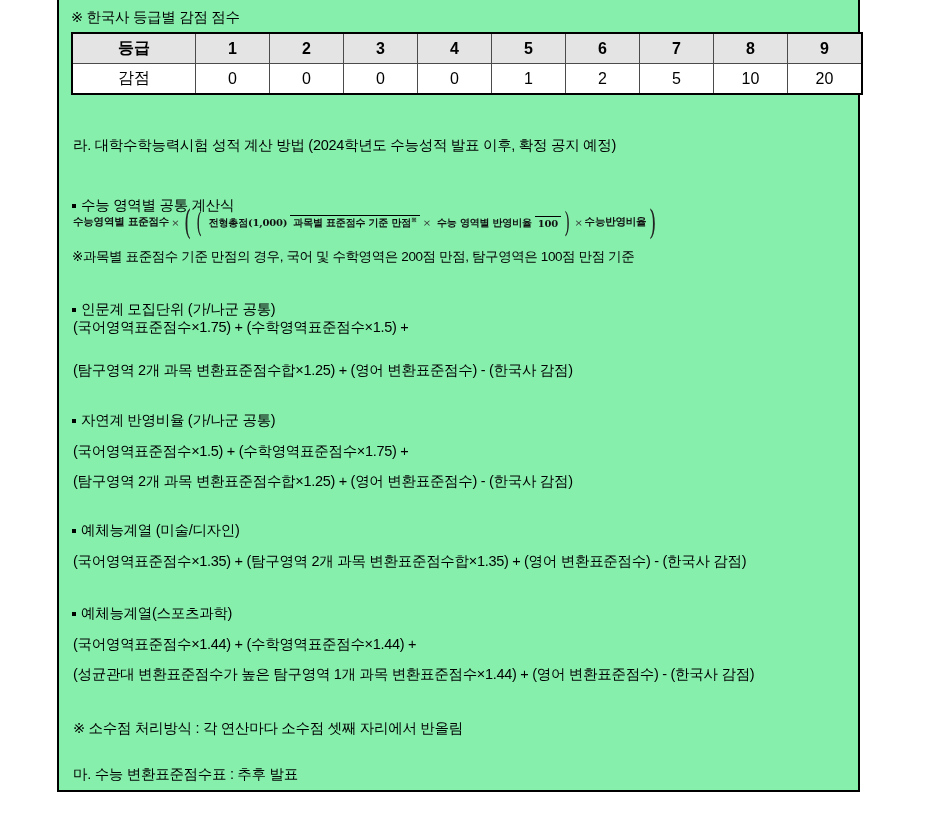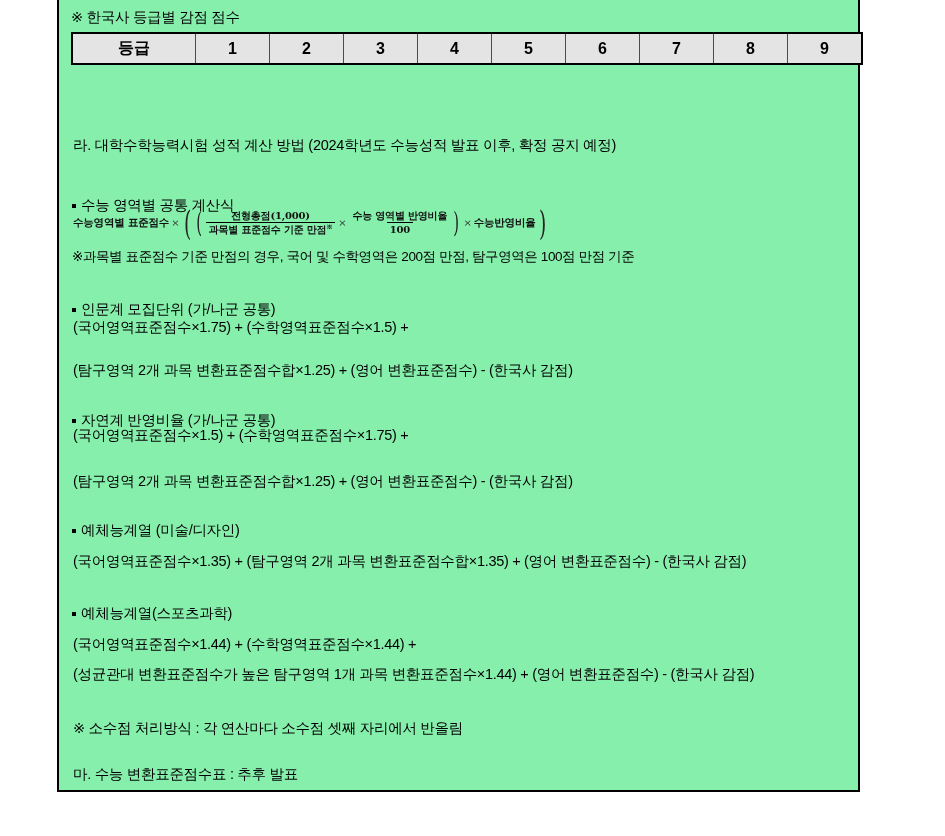--- a/index.html
+++ b/index.html
@@ -131,22 +131,22 @@
     display: inline-block;
     font-size: 27px;
     font-weight: 300;
     line-height: 0.72;
     font-family: "DejaVu Serif", serif;
     color: #222;
     transform: scaleX(0.55);
   }
   .frac {
     display: inline-flex;
-    flex-direction: column;
-    align-items: center;
+    flex-direction: row;
+    align-items: flex-end;
     margin: 0 1px;
     line-height: 1.12;
   }
   .frac .num {
     padding: 0 3px 1px 3px;
     white-space: nowrap;
     font-size: 10px;
   }
   .frac .den {
     border-top: 1.2px solid #000;
@@ -179,20 +179,32 @@
           <td class="rowlabel">등급</td>
           <td class="col">1</td>
           <td class="col">2</td>
           <td class="col">3</td>
           <td class="col">4</td>
           <td class="col">5</td>
           <td class="col">6</td>
           <td class="col">7</td>
           <td class="col">8</td>
           <td class="col">9</td>
+        </tr>
+        <tr class="body">
+          <td class="rowlabel">감점</td>
+          <td class="col">0</td>
+          <td class="col">0</td>
+          <td class="col">0</td>
+          <td class="col">0</td>
+          <td class="col">1</td>
+          <td class="col">2</td>
+          <td class="col">5</td>
+          <td class="col">10</td>
+          <td class="col">20</td>
         </tr>
       </tbody>
     </table>
 
     <div class="txt" style="left:14px; top:138px;">라. 대학수학능력시험 성적 계산 방법 (2024학년도 수능성적 발표 이후, 확정 공지 예정)</div>
 
     <div class="bullet-head" style="left:13px; top:196px;">
       <span class="sq"></span><span>수능 영역별 공통 계산식</span>
     </div>
 
@@ -220,21 +232,21 @@
 
     <div class="bullet-head" style="left:13px; top:300px;">
       <span class="sq"></span><span>인문계 모집단위 (가/나군 공통)</span>
     </div>
     <div class="txt" style="left:14px; top:320px;">(국어영역표준점수×1.75) + (수학영역표준점수×1.5) +</div>
     <div class="txt" style="left:14px; top:363px;">(탐구영역 2개 과목 변환표준점수합×1.25) + (영어 변환표준점수) - (한국사 감점)</div>
 
     <div class="bullet-head" style="left:13px; top:411px;">
       <span class="sq"></span><span>자연계 반영비율 (가/나군 공통)</span>
     </div>
-    <div class="txt" style="left:14px; top:428px;">(국어영역표준점수×1.5) + (수학영역표준점수×1.75) +</div>
+    <div class="txt" style="left:14px; top:444px;">(국어영역표준점수×1.5) + (수학영역표준점수×1.75) +</div>
     <div class="txt" style="left:14px; top:474px;">(탐구영역 2개 과목 변환표준점수합×1.25) + (영어 변환표준점수) - (한국사 감점)</div>
 
     <div class="bullet-head" style="left:13px; top:521px;">
       <span class="sq"></span><span>예체능계열 (미술/디자인)</span>
     </div>
     <div class="txt" style="left:14px; top:554px;text-align:right;">(국어영역표준점수×1.35) + (탐구영역 2개 과목 변환표준점수합×1.35) + (영어 변환표준점수) - (한국사 감점)</div>
 
     <div class="bullet-head" style="left:13px; top:604px;">
       <span class="sq"></span><span>예체능계열(스포츠과학)</span>
     </div>

